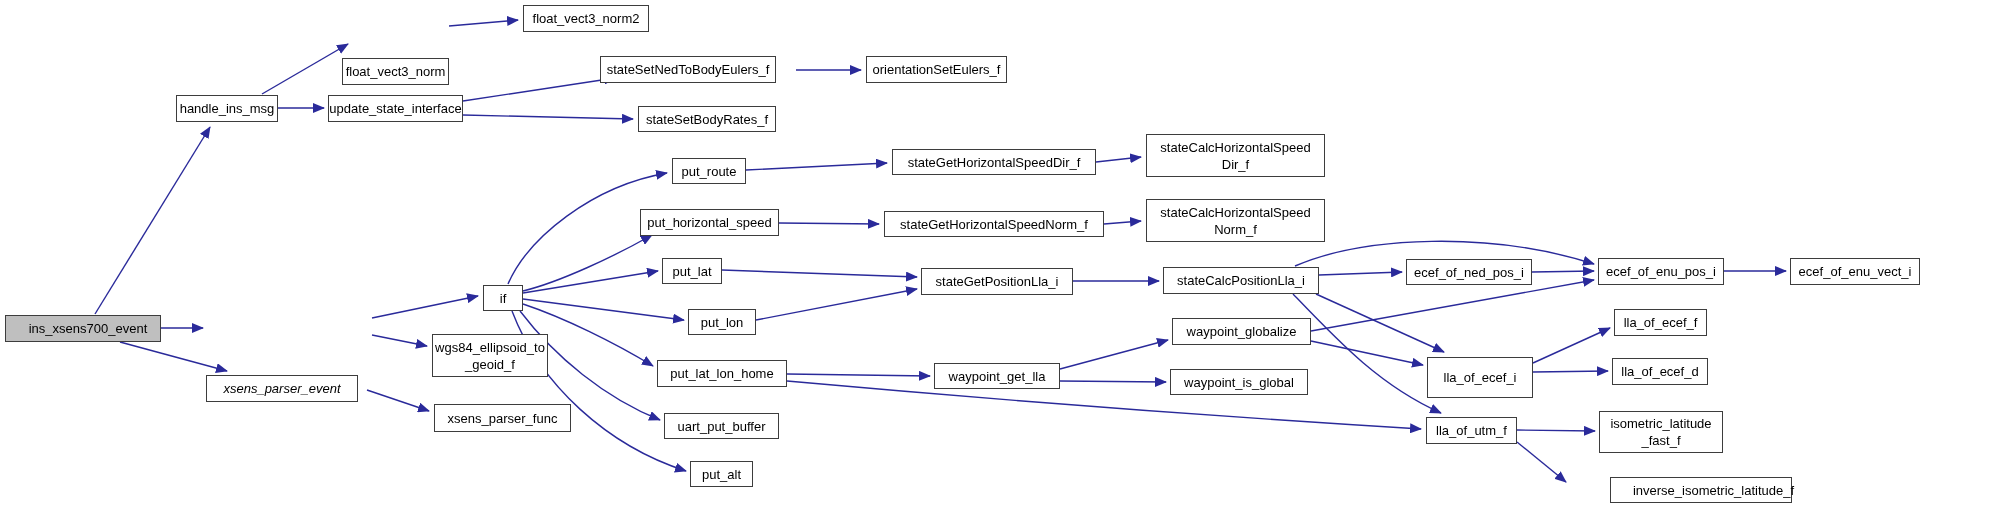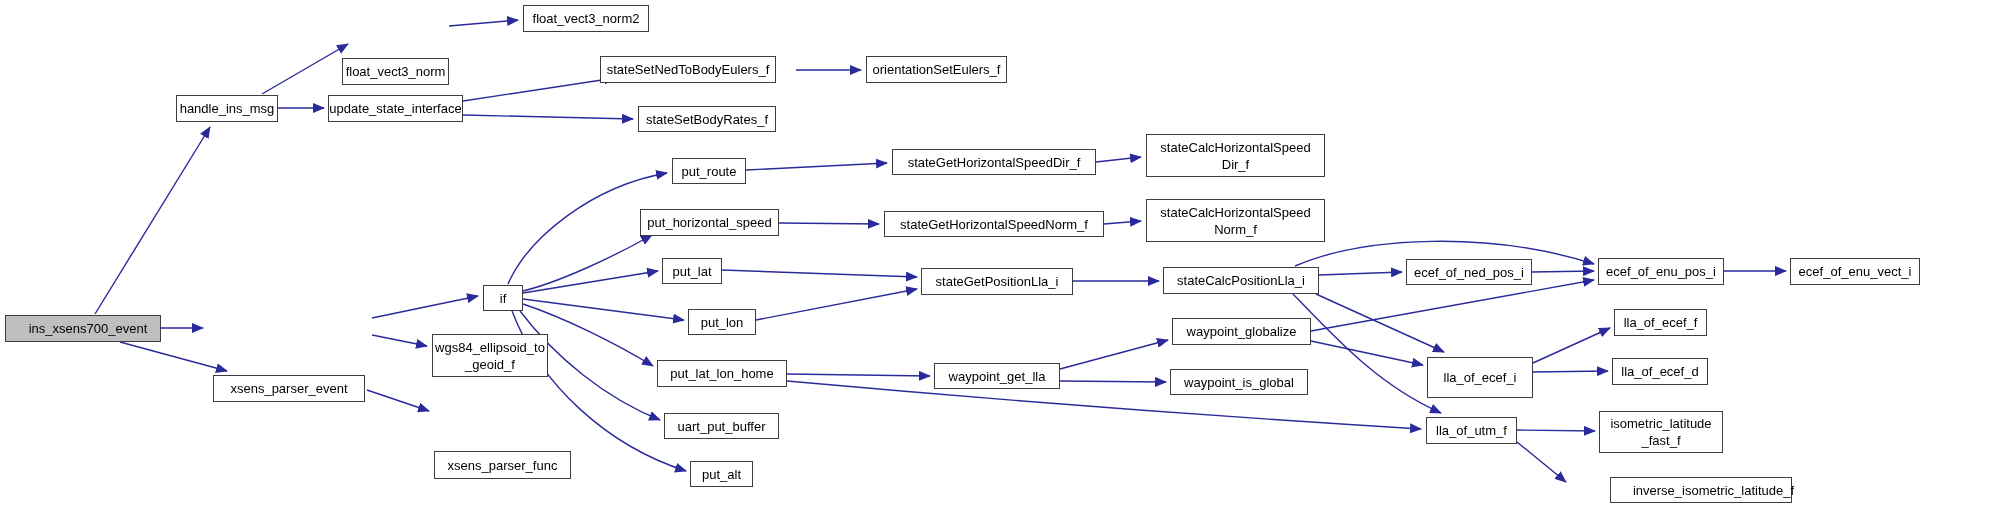--- a/index.html
+++ b/index.html
@@ -105,20 +105,20 @@
   <div class="node" style="left:1427px;top:357px;width:106px;height:41px;">lla_of_ecef_i</div>
   <div class="node" style="left:1612px;top:358px;width:96px;height:27px;">lla_of_ecef_d</div>
   <div class="node" style="left:1172px;top:318px;width:139px;height:27px;">waypoint_globalize</div>
   <div class="node" style="left:934px;top:363px;width:126px;height:26px;">waypoint_get_lla</div>
   <div class="node" style="left:1170px;top:369px;width:138px;height:26px;">waypoint_is_global</div>
   <div class="node" style="left:657px;top:360px;width:130px;height:27px;">put_lat_lon_home</div>
   <div class="node" style="left:664px;top:413px;width:115px;height:26px;">uart_put_buffer</div>
   <div class="node" style="left:690px;top:461px;width:63px;height:26px;">put_alt</div>
   <div class="node" style="left:432px;top:334px;width:116px;height:43px;">wgs84_ellipsoid_to
 _geoid_f</div>
-  <div class="node" style="left:213px;top:375px;width:152px;height:27px;">xsens_parser_event</div>
-  <div class="node" style="left:434px;top:404px;width:137px;height:28px;margin-top:47px;">xsens_parser_func</div>
+  <div class="node" style="left:206px;top:375px;width:152px;height:27px;font-style:italic;">xsens_parser_event</div>
+  <div class="node" style="left:434px;top:404px;width:137px;height:28px;">xsens_parser_func</div>
   <div class="node" style="left:1426px;top:417px;width:91px;height:27px;">lla_of_utm_f</div>
   <div class="node" style="left:1599px;top:411px;width:124px;height:42px;">isometric_latitude
 _fast_f</div>
   <div class="node" style="left:1610px;top:477px;width:182px;height:26px;padding-left:27px;">inverse_isometric_latitude_f</div>
 
 </div>
 
 </body></html>

